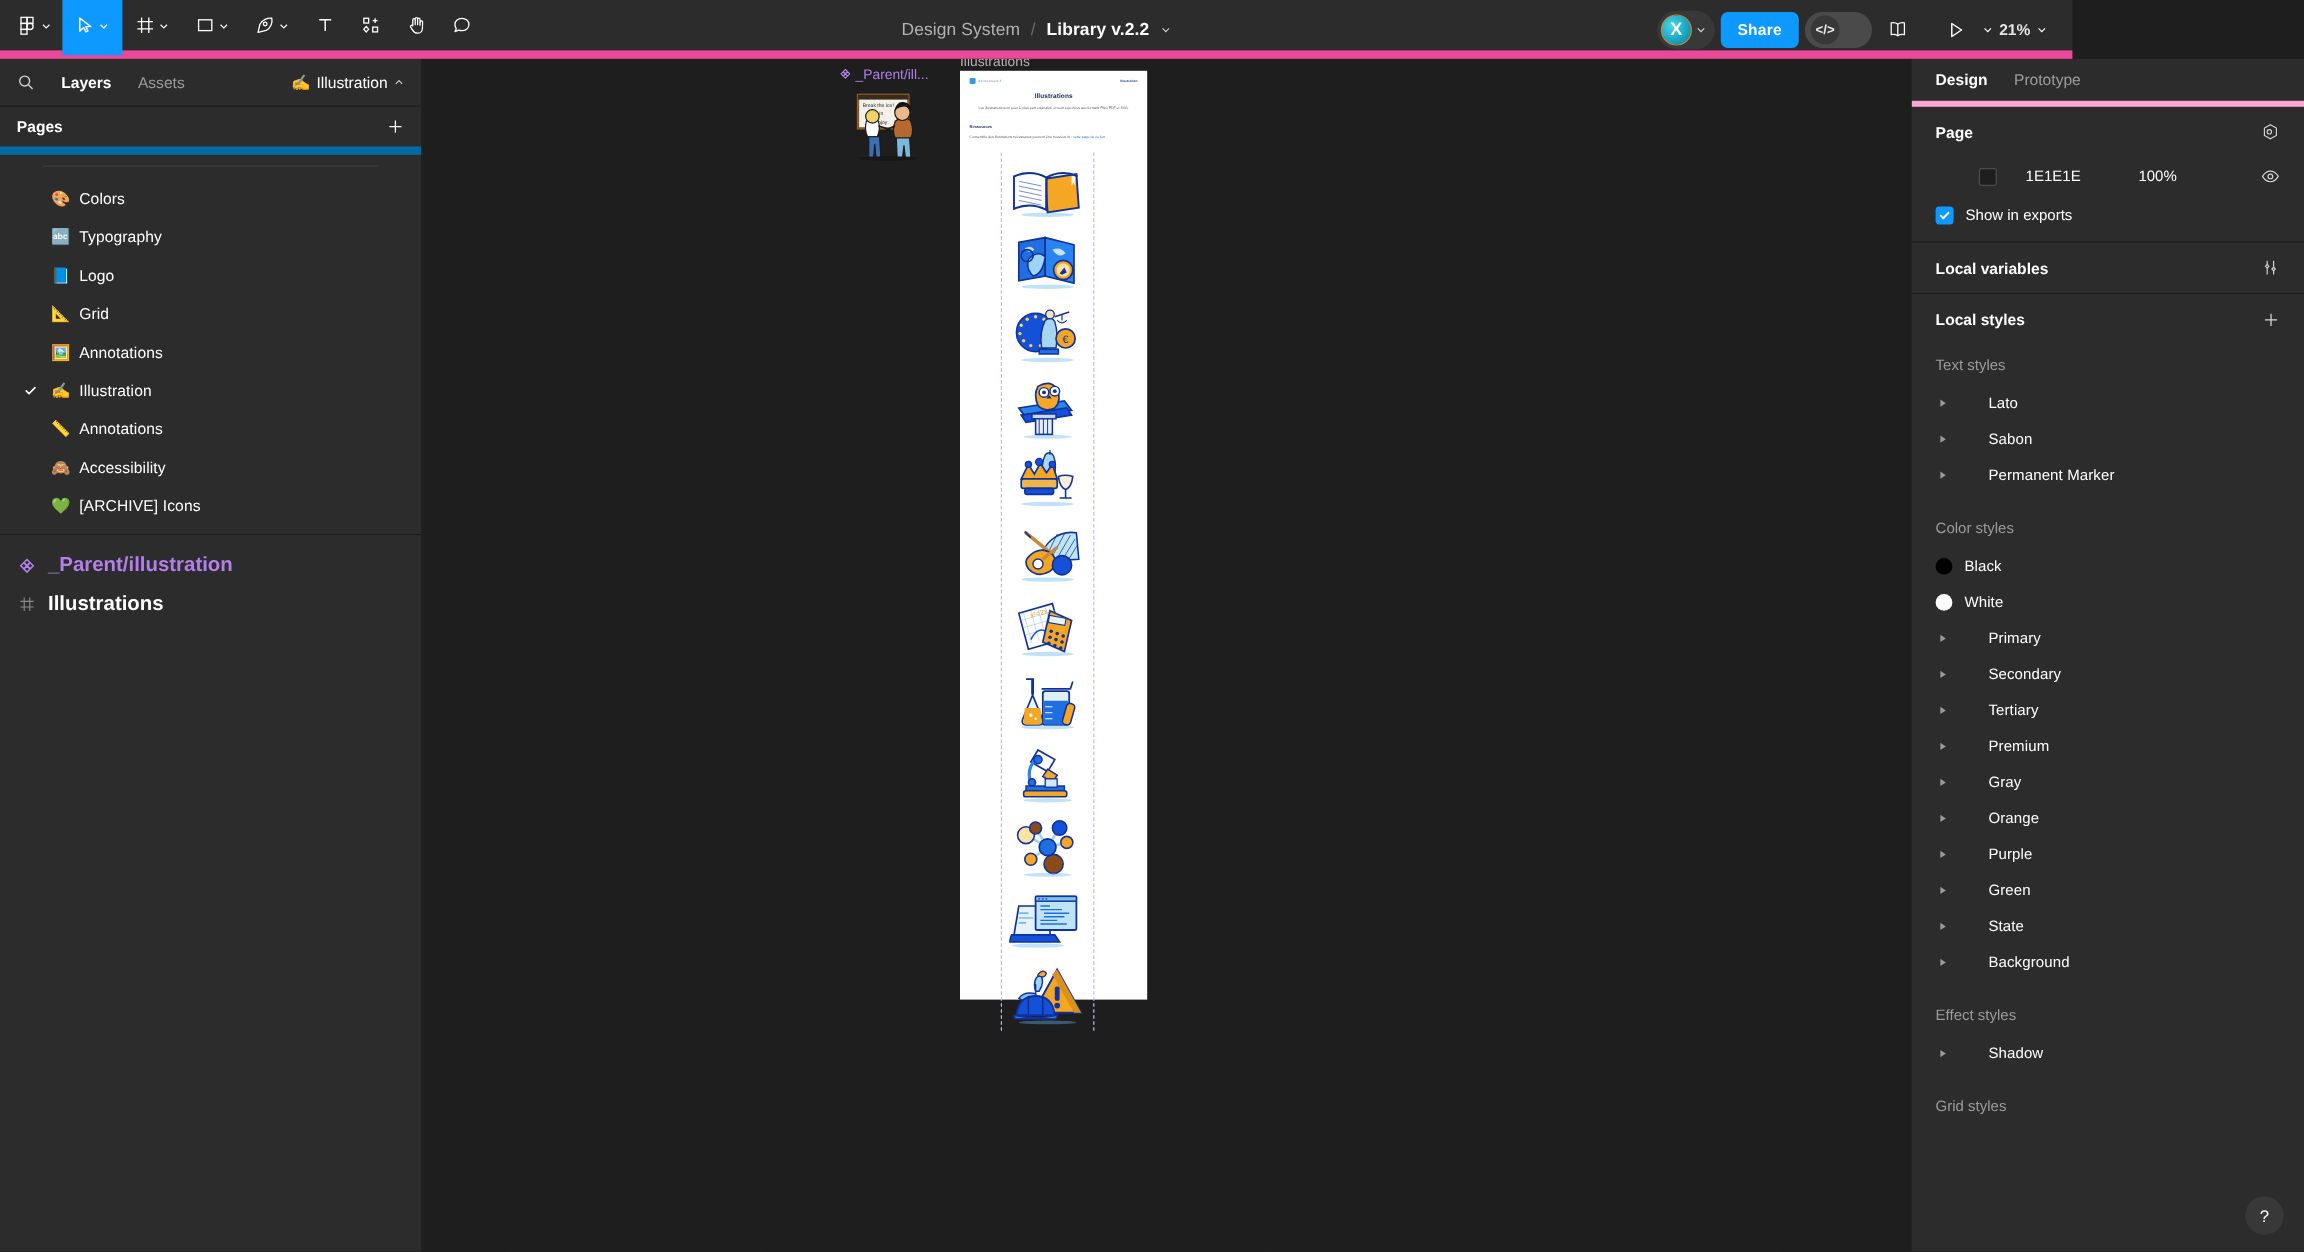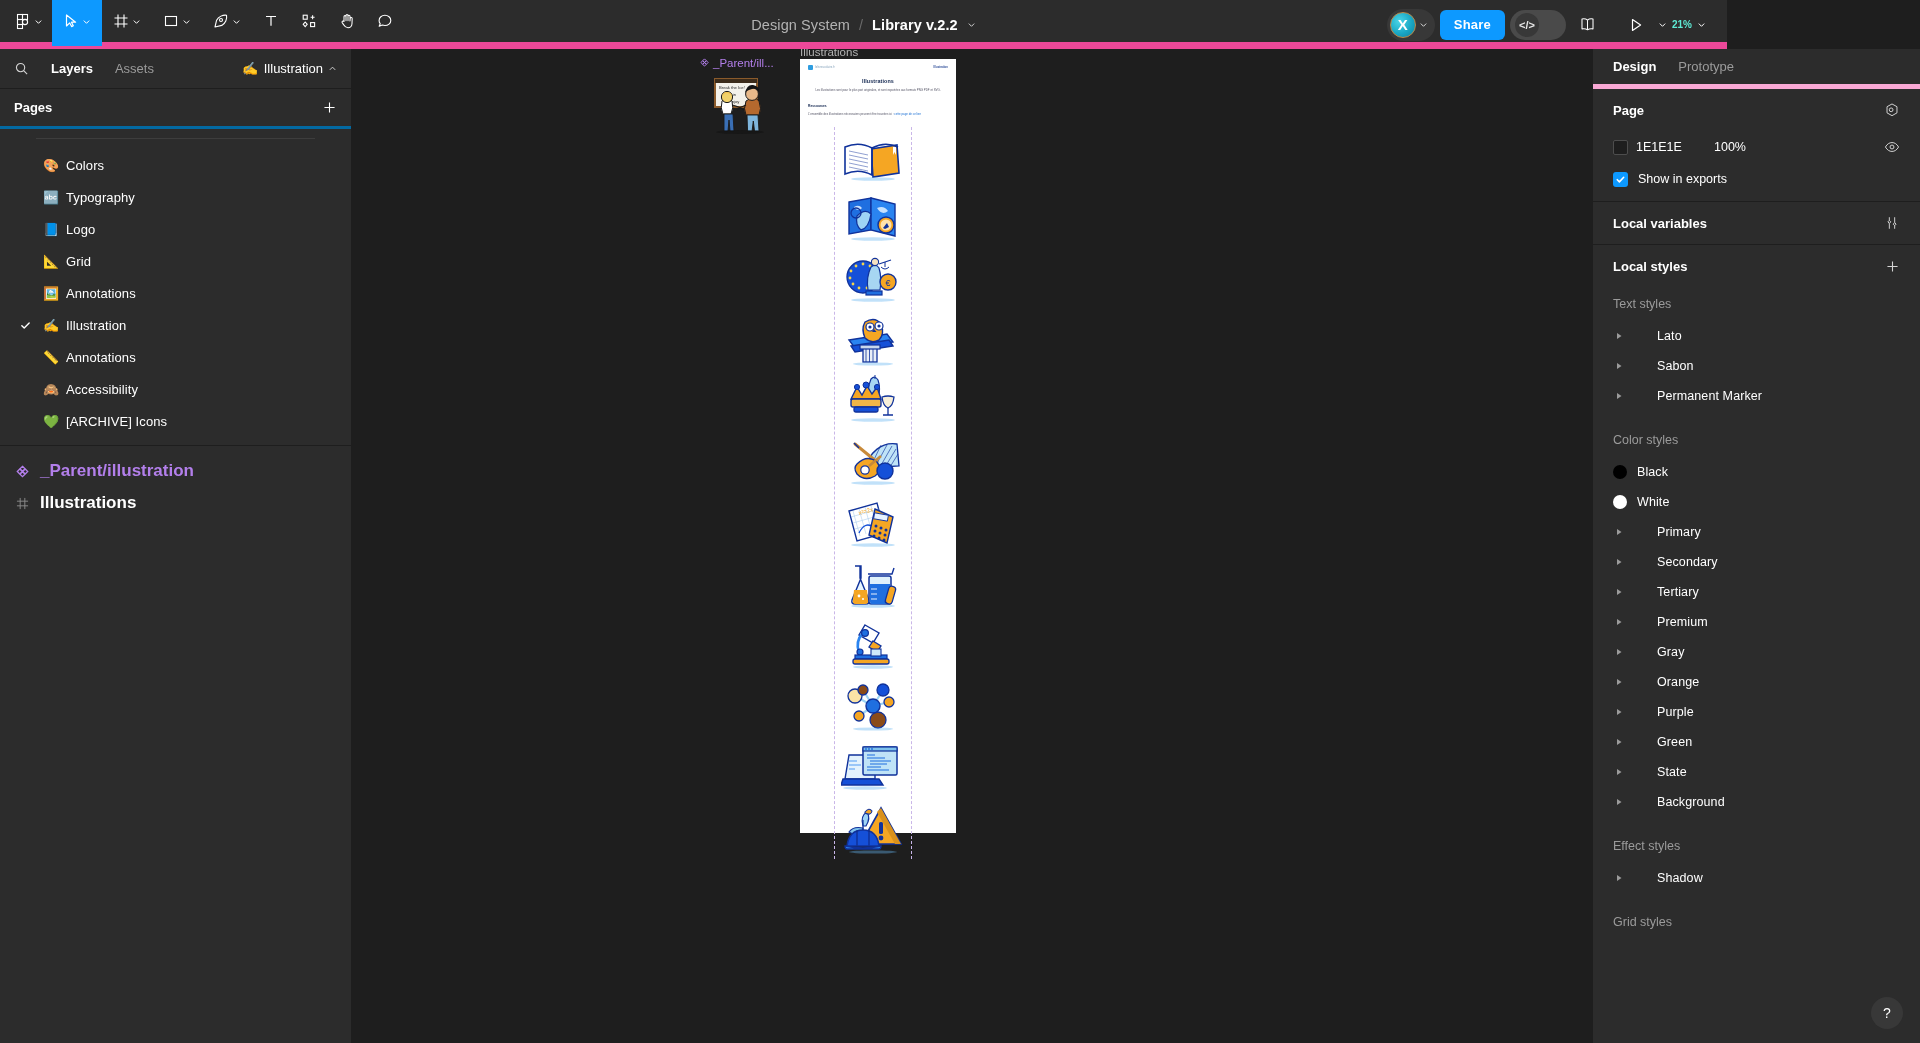--- a/index.html
+++ b/index.html
@@ -68,21 +68,21 @@
   .code-knob {
     width: 24px; height: 24px; border-radius: 50%; background: #383838;
     display: flex; align-items: center; justify-content: center;
     color: #e6e6e6; font-size: 11px; font-weight: 600;
   }
   .icon-btn {
     width: 34px; height: 34px; display: flex; align-items: center; justify-content: center;
     color: #ffffff; cursor: default;
   }
   .zoom-ctl { display: flex; align-items: center; gap: 5px; padding: 0 4px 0 9px; }
-  .zoom-val { font-size: 10px; font-weight: 700; color: #5eead4; }
+  .zoom-val { font-size: 13px; font-weight: 700; color: #e5e5e5; }
 
   
   .left-panel {
     position: absolute; left: 0; top: 49px; width: 352px; bottom: 0;
     background: #2c2c2c; border-right: 1px solid #1e1e1e;
     display: flex; flex-direction: column; z-index: 10;
   }
   .lp-tabs {
     height: 40px; display: flex; align-items: center; padding: 0 14px;
     border-bottom: 1px solid #1e1e1e; gap: 0;
@@ -91,21 +91,21 @@
   .lp-tab { font-size: 13px; color: #9b9b9b; padding: 0 11px; cursor: default; }
   .lp-tab.active { color: #ffffff; font-weight: 700; }
   .lp-page-chip {
     margin-left: auto; display: flex; align-items: center; gap: 5px;
     font-size: 13px; color: #ffffff; font-weight: 400;
   }
   .emoji { font-size: 13px; line-height: 1; }
 
   .lp-pages-head {
     height: 40px; display: flex; align-items: center; padding: 0 14px 0 14px;
-    border-bottom: 3px solid #0369a1;
+    border-bottom: 7px solid #0369a1;
   }
   .lp-pages-title { font-size: 13px; font-weight: 700; color: #ffffff; }
   .plus-btn { margin-left: auto; color: #ffffff; display: flex; cursor: default; }
 
   .pages-scroll { padding-top: 9px; border-bottom: 1px solid #1e1e1e; padding-bottom: 8px; }
   .pages-divider { height: 1px; background: #3d3d3d; margin: 0 36px 10px 36px; }
   .page-row {
     height: 32px; display: flex; align-items: center; padding: 0 14px 0 14px;
     font-size: 13px; color: #ffffff; cursor: default; gap: 7px;
   }
@@ -183,21 +183,21 @@
   .rp-tab { font-size: 13px; color: #9b9b9b; cursor: default; }
   .rp-tab.active { color: #ffffff; font-weight: 700; }
 
   .rp-section { padding: 0 20px; border-bottom: 1px solid #1e1e1e; }
   .rp-sec-head {
     height: 42px; display: flex; align-items: center;
   }
   .rp-sec-title { font-size: 13px; font-weight: 700; color: #ffffff; }
   .rp-sec-ico { margin-left: auto; color: #d4d4d4; display: flex; cursor: default; }
 
-  .page-fill-row { height: 32px; display: flex; align-items: center; gap: 8px; }
+  .page-fill-row { height: 32px; display: flex; align-items: center; gap: 24px; margin-left: 36px; }
   .swatch-sm { width: 15px; height: 15px; border-radius: 2px; border: 1px solid #4d4d4d; }
   .fill-hex { font-size: 12.5px; color: #ffffff; width: 70px; }
   .fill-op { font-size: 12.5px; color: #ffffff; }
   .eye-ico { margin-left: auto; color: #d4d4d4; display: flex; }
 
   .chk-row { height: 32px; display: flex; align-items: center; gap: 10px; margin-bottom: 6px; }
   .chk {
     width: 15px; height: 15px; border-radius: 3px; background: #0d99ff;
     display: flex; align-items: center; justify-content: center;
   }

